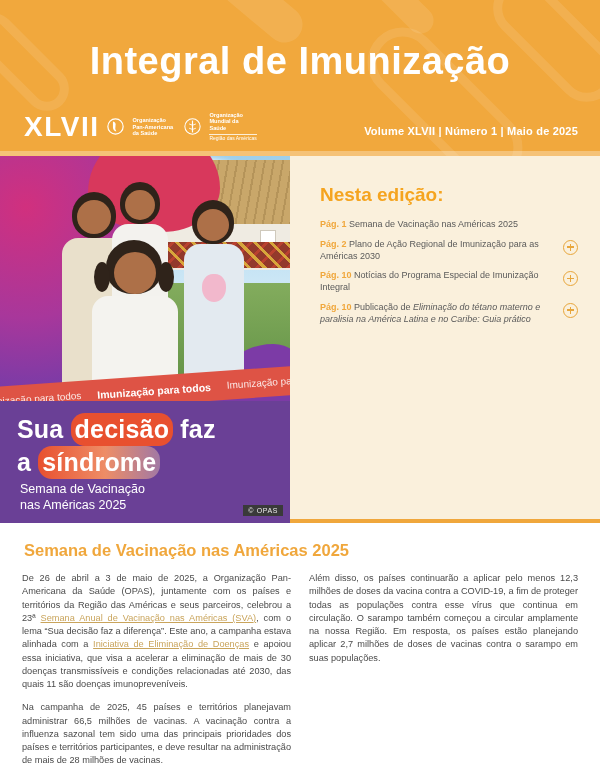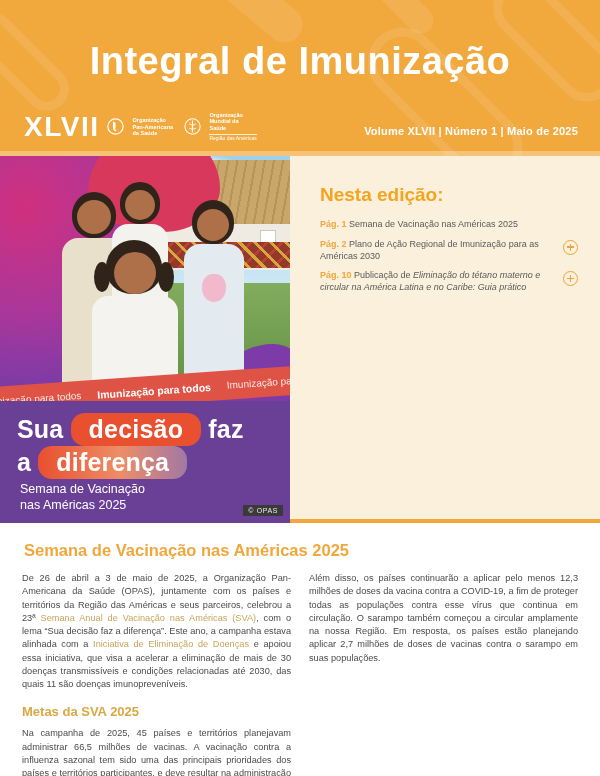--- a/index.html
+++ b/index.html
@@ -80,21 +80,21 @@
     position:absolute; left:-24px; top:220px; width:350px; height:29px;
     background:var(--coral,#DE5345); transform:rotate(-4deg);
     border-radius:10px; display:flex; align-items:center; gap:16px;
     white-space:nowrap; overflow:hidden; color:#fff; font-size:10px; padding-left:4px;
   }
   .ribbon .rb { opacity:.85; }
   .ribbon .rb.bold { font-weight:bold; opacity:1; font-size:10.5px; }
 
   .purple-panel { position:absolute; left:0; right:0; bottom:0; height:122px; background:var(--purple,#6A4096); }
   .headline { position:absolute; left:17px; top:12px; color:#fff; font-weight:bold; font-size:25px; line-height:1.28; letter-spacing:.2px; white-space:nowrap; }
-  .pill { background:var(--pill-red,#E8502F); border-radius:14px; padding:0 18px 1px; display:inline-block; }
+  .pill { background:var(--pill-red,#E8502F); border-radius:14px; padding:0 4px 1px; display:inline-block; }
   .pill2 { background:linear-gradient(90deg, var(--pill-red,#E8502F) 0%, #EE8D66 55%, rgba(244,205,185,.40) 100%); }
   .cover-sub { position:absolute; left:20px; top:80px; color:#fff; font-size:12.5px; line-height:1.28; }
   .credit { position:absolute; right:7px; bottom:7px; background:#3A3A3A; color:#EDEDED; font-size:7px; padding:2px 5px; letter-spacing:.6px; }
 
   
   .toc {
     flex:1; background:var(--cream,#FAF0DC);
     border-bottom:4px solid var(--accent,#F0A73C);
     padding:28px 22px 10px 30px;
   }
@@ -108,21 +108,21 @@
   .plus::before { left:3px; right:3px; top:50%; height:1.6px; margin-top:-0.8px; }
   .plus::after { top:3px; bottom:3px; left:50%; width:1.6px; margin-left:-0.8px; }
   .plus-spacer { flex:none; width:15px; }
 
   
   .article { padding:14px 22px 0; }
   .article-heading { margin:4px 0 12px 2px; color:var(--accent,#F0A73C); font-size:16.5px; font-weight:bold; }
   .cols { display:flex; gap:18px; }
   .col { flex:1; min-width:0; }
   .col p { margin:0 0 10px; font-size:9.2px; line-height:1.44; color:var(--body-text,#4A4A4A); text-align:justify; }
-  .link { color:var(--link-gold,#C9A45B); cursor:pointer; }
+  .link { color:var(--link-gold,#C9A45B); text-decoration:underline; cursor:pointer; }
   .subhead { margin:13px 0 8px; color:var(--subhead-gold,#D9A843); font-size:13px; font-weight:bold; }
 </style>
 </head>
 <body>
 
 <div class="page">
 
   <header class="masthead">
     <div class="deco outline d1"></div>
     <div class="deco outline d2"></div>
@@ -207,21 +207,21 @@
 
       <div class="purple-panel">
         <div class="headline">
           <div class="hl-line">
             <span>Sua</span>
             <span class="pill">decisão</span>
             <span>faz</span>
           </div>
           <div class="hl-line">
             <span>a</span>
-            <span class="pill pill2">diferença</span>
+            <span class="pill pill2">síndrome</span>
           </div>
         </div>
         <div class="cover-sub">
           <div>Semana de Vacinação</div>
           <div>nas Américas 2025</div>
         </div>
         <div class="credit">© OPAS</div>
       </div>
     </div>
 
@@ -230,33 +230,36 @@
       <div id="toc-list">
           <div class="toc-item">
             <div class="toc-text"><span class="toc-page">Pág. 1</span> Semana de Vacinação nas Américas 2025</div>
             <span class="plus-spacer"></span>
           </div>
           <div class="toc-item">
             <div class="toc-text"><span class="toc-page">Pág. 2</span> Plano de Ação Regional de Imunização para as Américas 2030</div>
             <span class="plus"></span>
           </div>
           <div class="toc-item">
-            <div class="toc-text"><span class="toc-page">Pág. 10</span> Publicação de <em>Eliminação do tétano materno e circular na América Latina e no Caribe: Guia prático</em></div>
+            <div class="toc-text"><span class="toc-page">Pág. 10</span> Notícias do Programa Especial de Imunização Integral</div>
+            <span class="plus"></span>
+          </div>
+          <div class="toc-item">
+            <div class="toc-text"><span class="toc-page">Pág. 10</span> Publicação de <em>Eliminação do tétano materno e paralisia na América Latina e no Caribe: Guia prático</em></div>
             <span class="plus"></span>
           </div>
         </div>
     </aside>
   </div>
 
   <section class="article">
     <h2 class="article-heading">Semana de Vacinação nas Américas 2025</h2>
     <div class="cols">
       <div class="col">
         <p><span>De 26 de abril a 3 de maio de 2025, a Organização Pan-Americana da Saúde (OPAS), juntamente com os países e territórios da Região das Américas e seus parceiros, celebrou a 23ª </span><span class="link">Semana Anual de Vacinação nas Américas (SVA)</span><span>, com o lema “Sua decisão faz a diferença”. Este ano, a campanha estava alinhada com a </span><span class="link">Iniciativa de Eliminação de Doenças</span><span> e apoiou essa iniciativa, que visa a acelerar a eliminação de mais de 30 doenças transmissíveis e condições relacionadas até 2030, das quais 11 são doenças imunopreveníveis.</span></p>
-        <h3 class="subhead">Metas da SVA 2025</h3>
         <p>Na campanha de 2025, 45 países e territórios planejavam administrar 66,5 milhões de vacinas. A vacinação contra a influenza sazonal tem sido uma das principais prioridades dos países e territórios participantes, e deve resultar na administração de mais de 28 milhões de vacinas.</p>
       </div>
       <div class="col">
         <p>Além disso, os países continuarão a aplicar pelo menos 12,3 milhões de doses da vacina contra a COVID-19, a fim de proteger todas as populações contra esse vírus que continua em circulação. O sarampo também começou a circular amplamente na nossa Região. Em resposta, os países estão planejando aplicar 2,7 milhões de doses de vacinas contra o sarampo em suas populações.</p>
       </div>
     </div>
   </section>
 
 </div>
 

